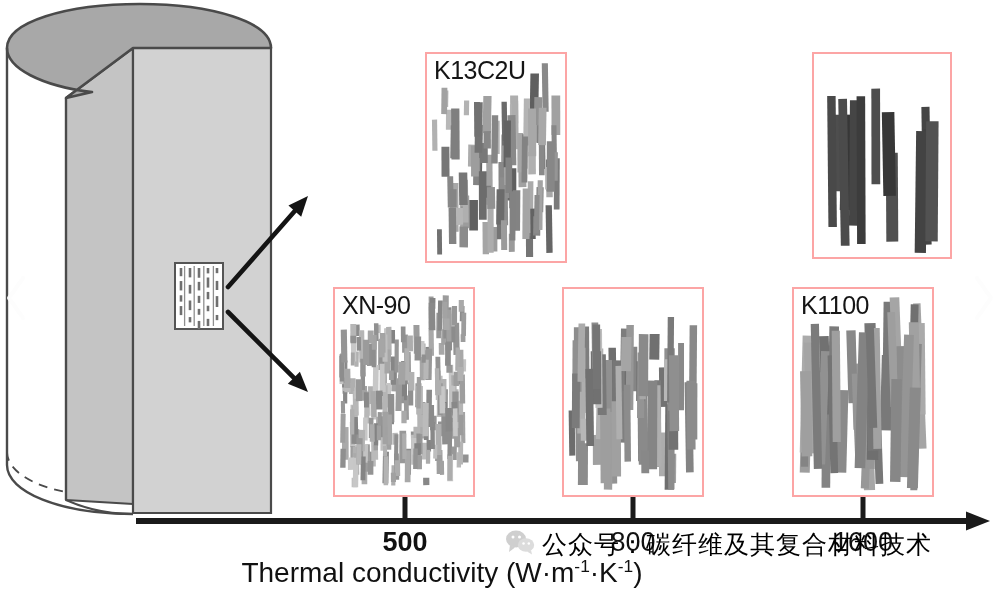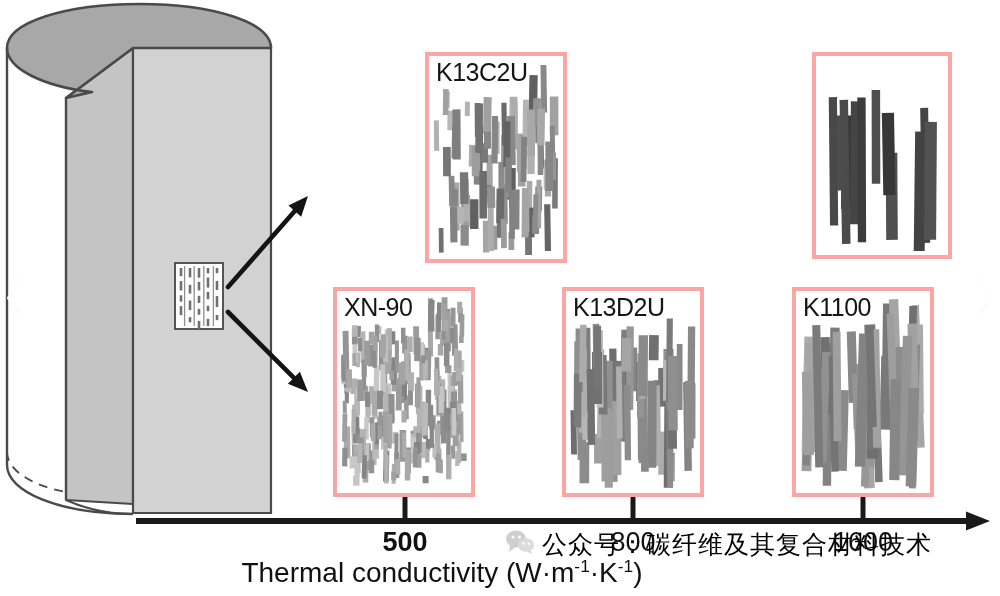--- a/index.html
+++ b/index.html
@@ -20,21 +20,21 @@
   #svg-root {
     position: absolute;
     left: 0;
     top: 0;
     width: 1000px;
     height: 596px;
   }
   .panel {
     position: absolute;
     background: #ffffff;
-    border: 4px solid #fca5a5;
+    border: 2px solid #fca5a5;
     box-sizing: border-box;
     overflow: hidden;
   }
   .panel-label {
     position: absolute;
     left: 7px;
     top: 2px;
     font-family: "Liberation Sans", sans-serif;
     font-size: 25px;
     font-weight: 400;
@@ -603,21 +603,20 @@
           <rect x="129.9" y="96.0" width="7.3" height="57.3" fill="rgb(139,139,139)" transform="rotate(0.05 133.6 124.7)"></rect>
           <rect x="108.2" y="67.5" width="10.0" height="77.4" fill="rgb(143,143,143)" transform="rotate(-0.40 113.2 106.2)"></rect>
           <rect x="28.7" y="34.2" width="6.9" height="60.1" fill="rgb(140,140,140)" transform="rotate(-0.75 32.1 64.2)"></rect>
           <rect x="22.5" y="81.4" width="7.9" height="78.6" fill="rgb(113,113,113)" transform="rotate(-0.78 26.5 120.7)"></rect>
           <rect x="61.9" y="97.7" width="6.7" height="78.3" fill="rgb(140,140,140)" transform="rotate(-0.52 65.2 136.9)"></rect>
           <rect x="29.5" y="36.2" width="7.9" height="66.0" fill="rgb(117,117,117)" transform="rotate(-0.43 33.4 69.2)"></rect>
           <rect x="79.5" y="164.7" width="8.1" height="23.2" fill="rgb(136,136,136)" transform="rotate(-0.55 83.6 176.3)"></rect>
           <rect x="76.8" y="46.0" width="9.9" height="63.2" fill="rgb(138,138,138)" transform="rotate(0.38 81.7 77.6)"></rect>
           <rect x="53.5" y="78.4" width="6.1" height="74.7" fill="rgb(175,175,175)" transform="rotate(-0.80 56.6 115.8)"></rect>
         </svg>
-        <div class="panel-label" style="text-shadow: rgb(255, 255, 255) 0px 0px 4px, rgb(255, 255, 255) 0px 0px 4px, rgb(255, 255, 255) 2px 0px 3px, rgb(255, 255, 255) -2px 0px 3px, rgb(255, 255, 255) 0px 2px 3px, rgb(255, 255, 255) 0px -2px 3px;">K13D2U</div>
       </div>
       <div class="panel" style="left: 792px; top: 287px; width: 142px; height: 210px;">
         <svg class="fiber-canvas" viewBox="0 0 142 210" preserveAspectRatio="none">
           <rect x="69.7" y="58.6" width="11.5" height="146.5" fill="rgb(166,166,166)" transform="rotate(-1.76 75.5 131.8)"></rect>
           <rect x="7.3" y="90.7" width="10.3" height="96.5" fill="rgb(158,158,158)" transform="rotate(1.69 12.4 138.9)"></rect>
           <rect x="44.4" y="103.0" width="10.5" height="84.1" fill="rgb(138,138,138)" transform="rotate(1.51 49.7 145.0)"></rect>
           <rect x="125.6" y="14.6" width="7.7" height="148.2" fill="rgb(165,165,165)" transform="rotate(-2.39 129.4 88.7)"></rect>
           <rect x="60.1" y="76.1" width="10.4" height="67.2" fill="rgb(155,155,155)" transform="rotate(-1.74 65.2 109.6)"></rect>
           <rect x="82.2" y="100.4" width="8.0" height="98.3" fill="rgb(120,120,120)" transform="rotate(-2.01 86.2 149.6)"></rect>
           <rect x="54.9" y="42.1" width="9.6" height="74.2" fill="rgb(136,136,136)" transform="rotate(-1.73 59.7 79.2)"></rect>

